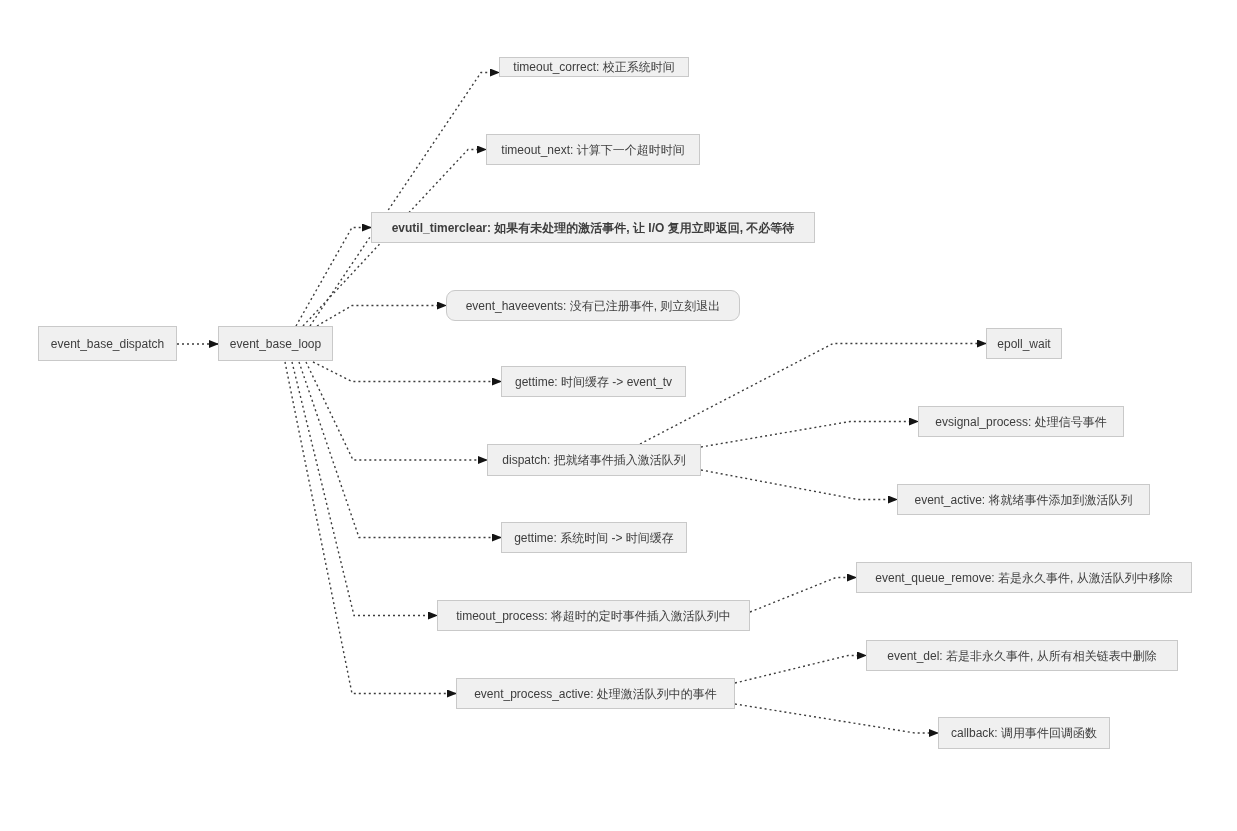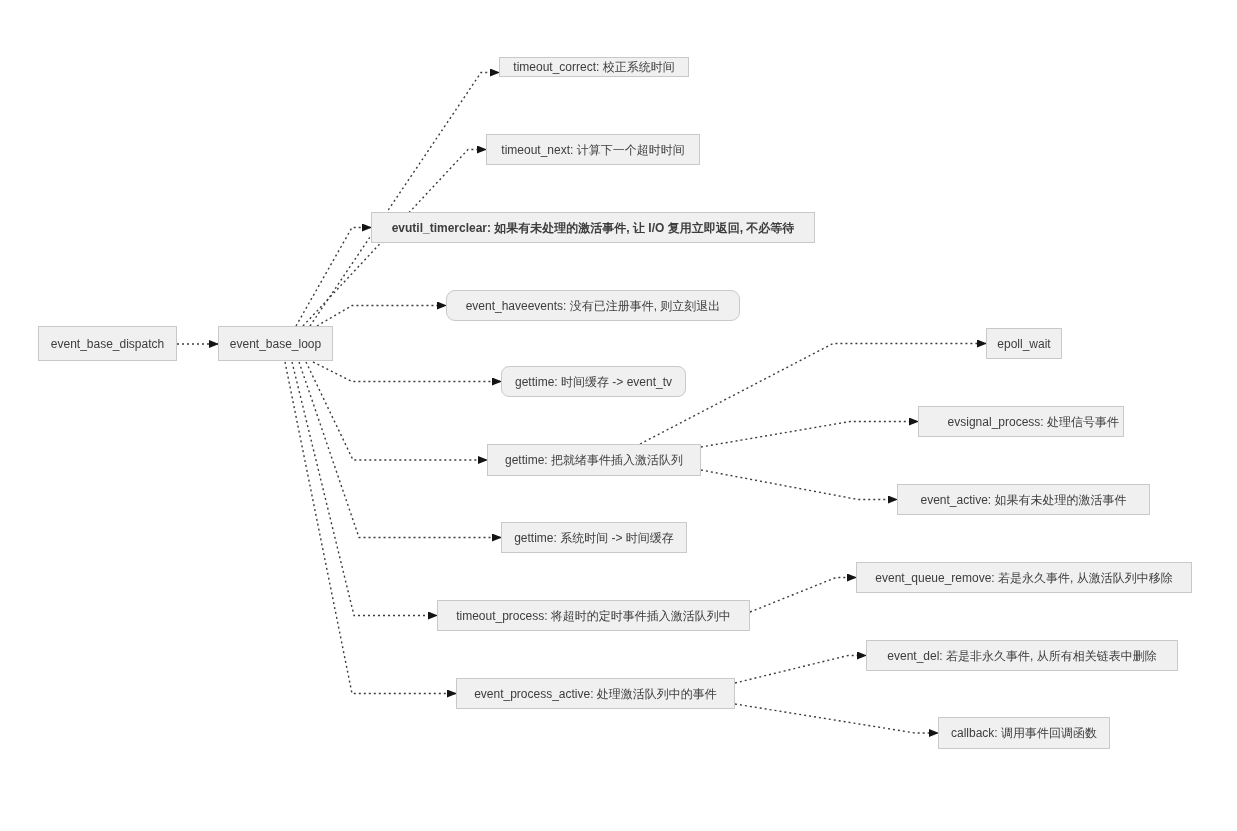--- a/index.html
+++ b/index.html
@@ -82,43 +82,43 @@
       </div>
       <div class="node" style="left: 486px; top: 134px; width: 214px; height: 31px;">
         <span>timeout_next: 计算下一个超时时间</span>
       </div>
       <div class="node" style="left: 371px; top: 212px; width: 444px; height: 31px; font-weight: bold;">
         <span>evutil_timerclear: 如果有未处理的激活事件, 让 I/O 复用立即返回, 不必等待</span>
       </div>
       <div class="node" style="left: 446px; top: 290px; width: 294px; height: 31px; border-radius: 9px;">
         <span>event_haveevents: 没有已注册事件, 则立刻退出</span>
       </div>
-      <div class="node" style="left: 501px; top: 366px; width: 185px; height: 31px; border-radius: 8px;">
+      <div class="node" style="left: 501px; top: 366px; width: 185px; height: 31px;">
         <span>gettime: 时间缓存 -&gt; event_tv</span>
       </div>
       <div class="node" style="left: 487px; top: 444px; width: 214px; height: 32px;">
-        <span>gettime: 把就绪事件插入激活队列</span>
+        <span>dispatch: 把就绪事件插入激活队列</span>
       </div>
       <div class="node" style="left: 501px; top: 522px; width: 186px; height: 31px;">
         <span>gettime: 系统时间 -&gt; 时间缓存</span>
       </div>
       <div class="node" style="left: 437px; top: 600px; width: 313px; height: 31px;">
         <span>timeout_process: 将超时的定时事件插入激活队列中</span>
       </div>
       <div class="node" style="left: 456px; top: 678px; width: 279px; height: 31px;">
         <span>event_process_active: 处理激活队列中的事件</span>
       </div>
       <div class="node" style="left: 986px; top: 328px; width: 76px; height: 31px;">
         <span>epoll_wait</span>
       </div>
-      <div class="node" style="left: 918px; top: 406px; width: 206px; height: 31px; justify-content: flex-end;">
+      <div class="node" style="left: 918px; top: 406px; width: 206px; height: 31px;">
         <span>evsignal_process: 处理信号事件</span>
       </div>
       <div class="node" style="left: 897px; top: 484px; width: 253px; height: 31px;">
-        <span>event_active: 如果有未处理的激活事件</span>
+        <span>event_active: 将就绪事件添加到激活队列</span>
       </div>
       <div class="node" style="left: 856px; top: 562px; width: 336px; height: 31px;">
         <span>event_queue_remove: 若是永久事件, 从激活队列中移除</span>
       </div>
       <div class="node" style="left: 866px; top: 640px; width: 312px; height: 31px;">
         <span>event_del: 若是非永久事件, 从所有相关链表中删除</span>
       </div>
       <div class="node" style="left: 938px; top: 717px; width: 172px; height: 32px;">
         <span>callback: 调用事件回调函数</span>
       </div>

